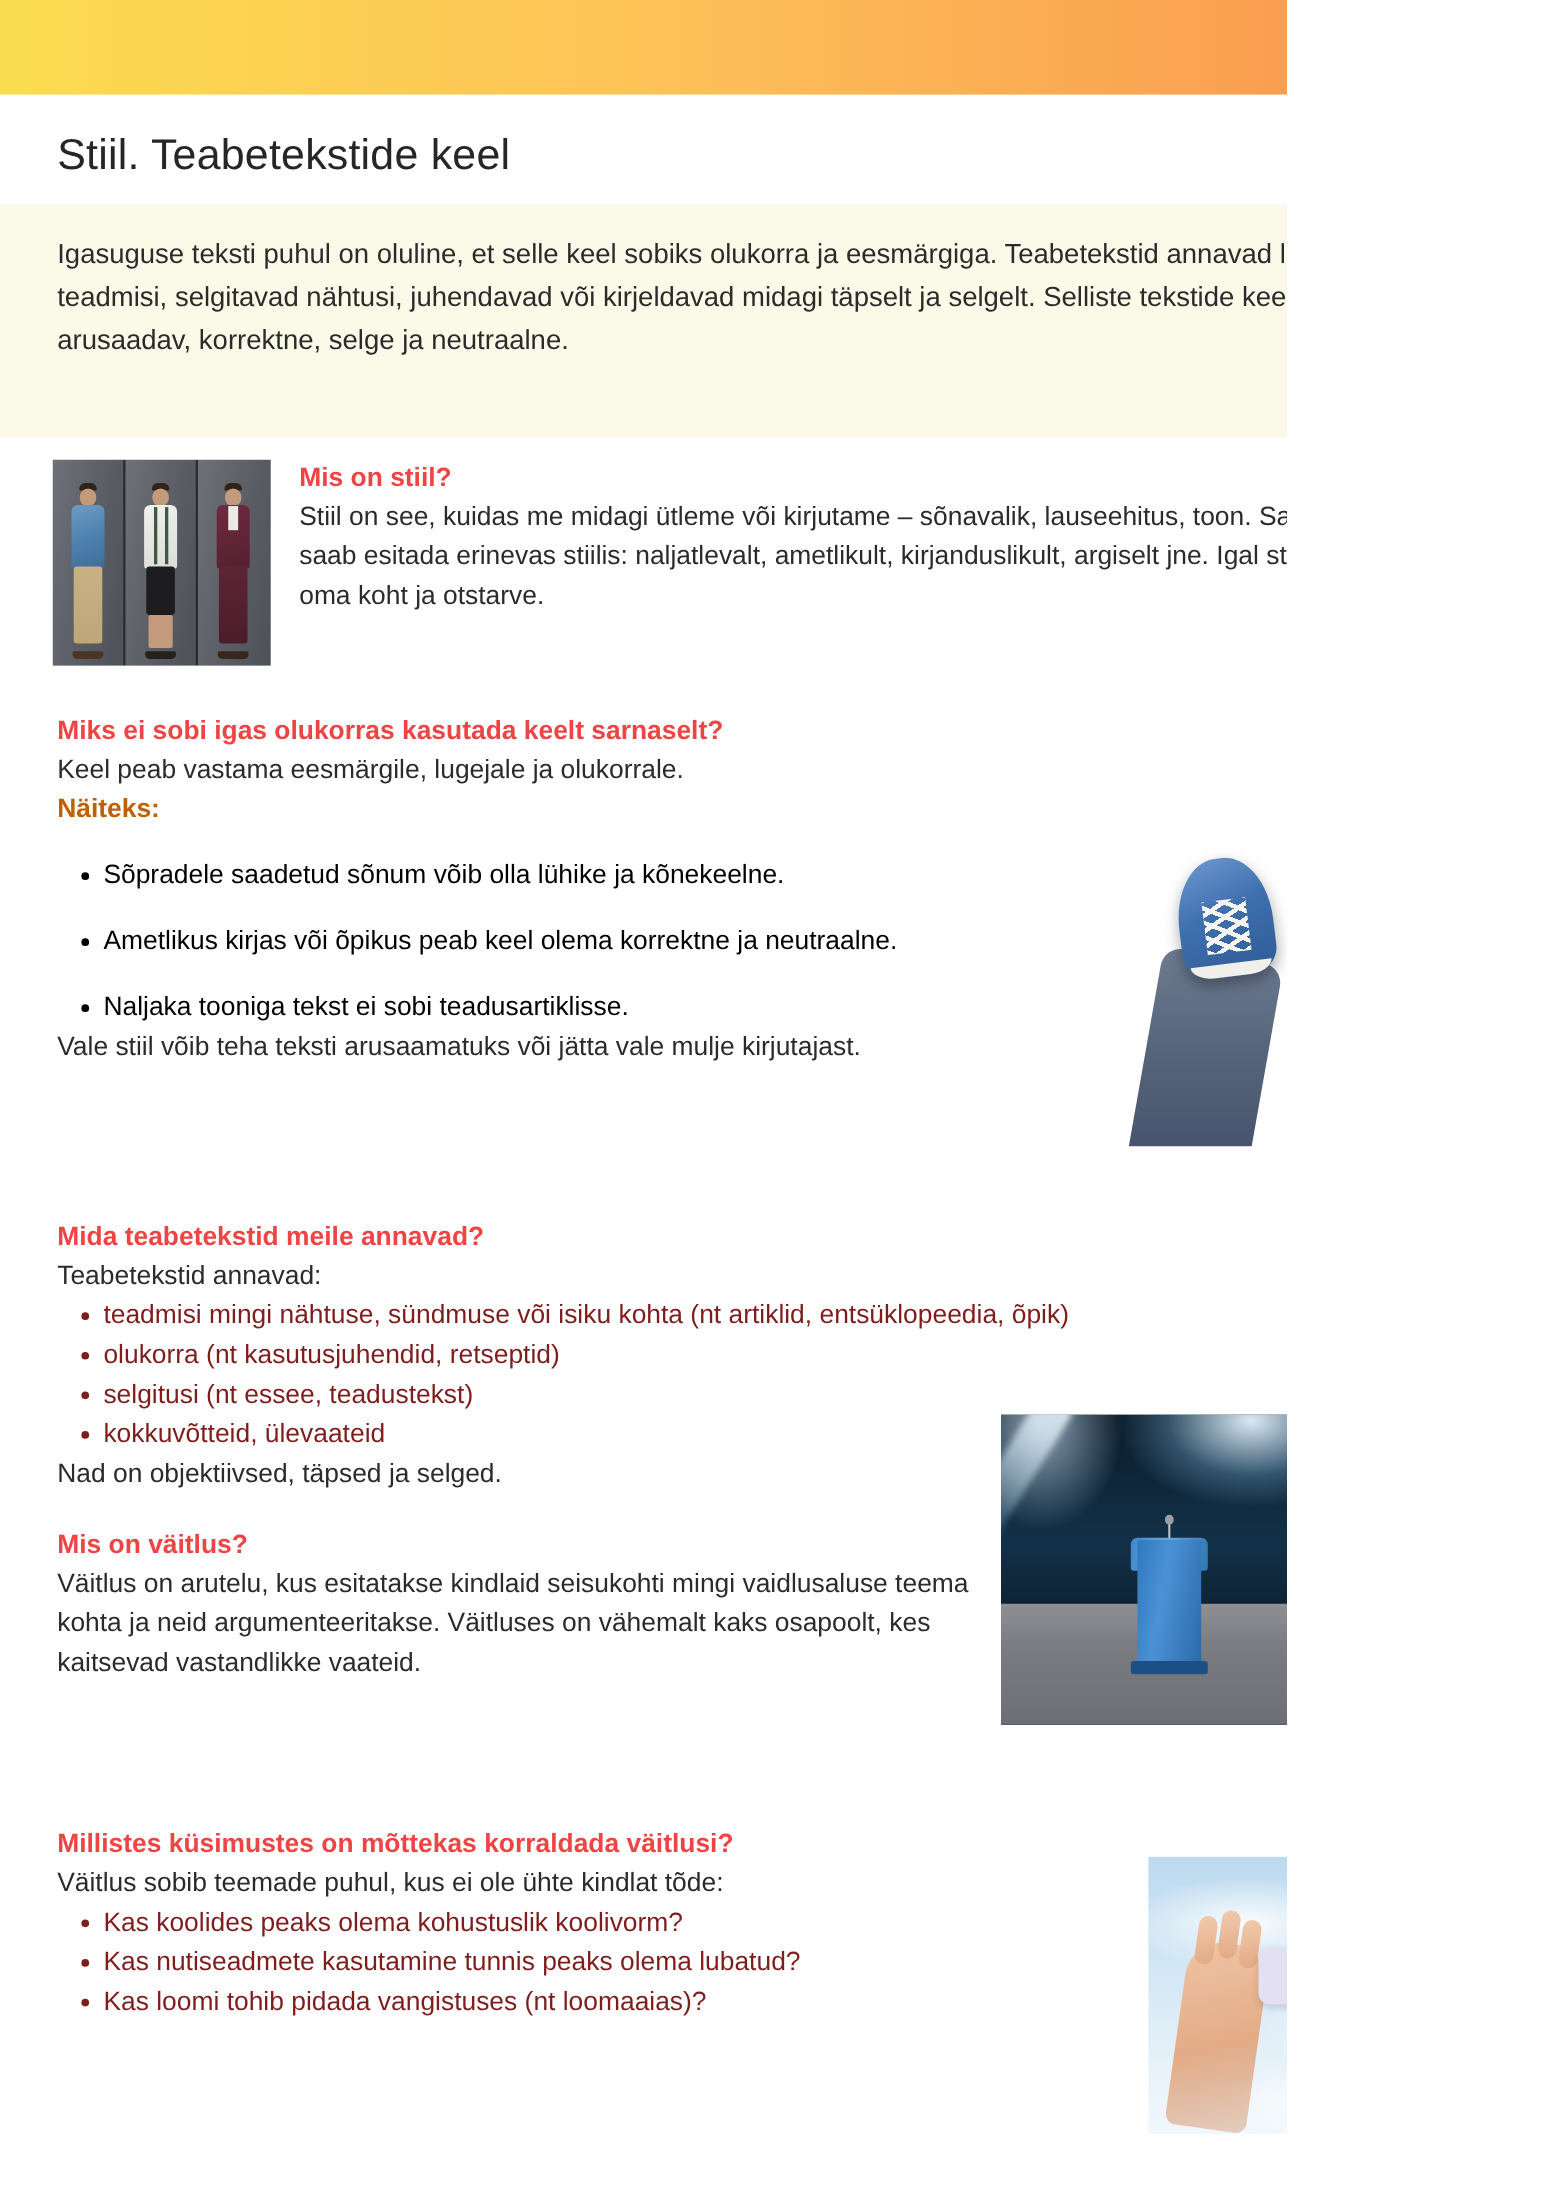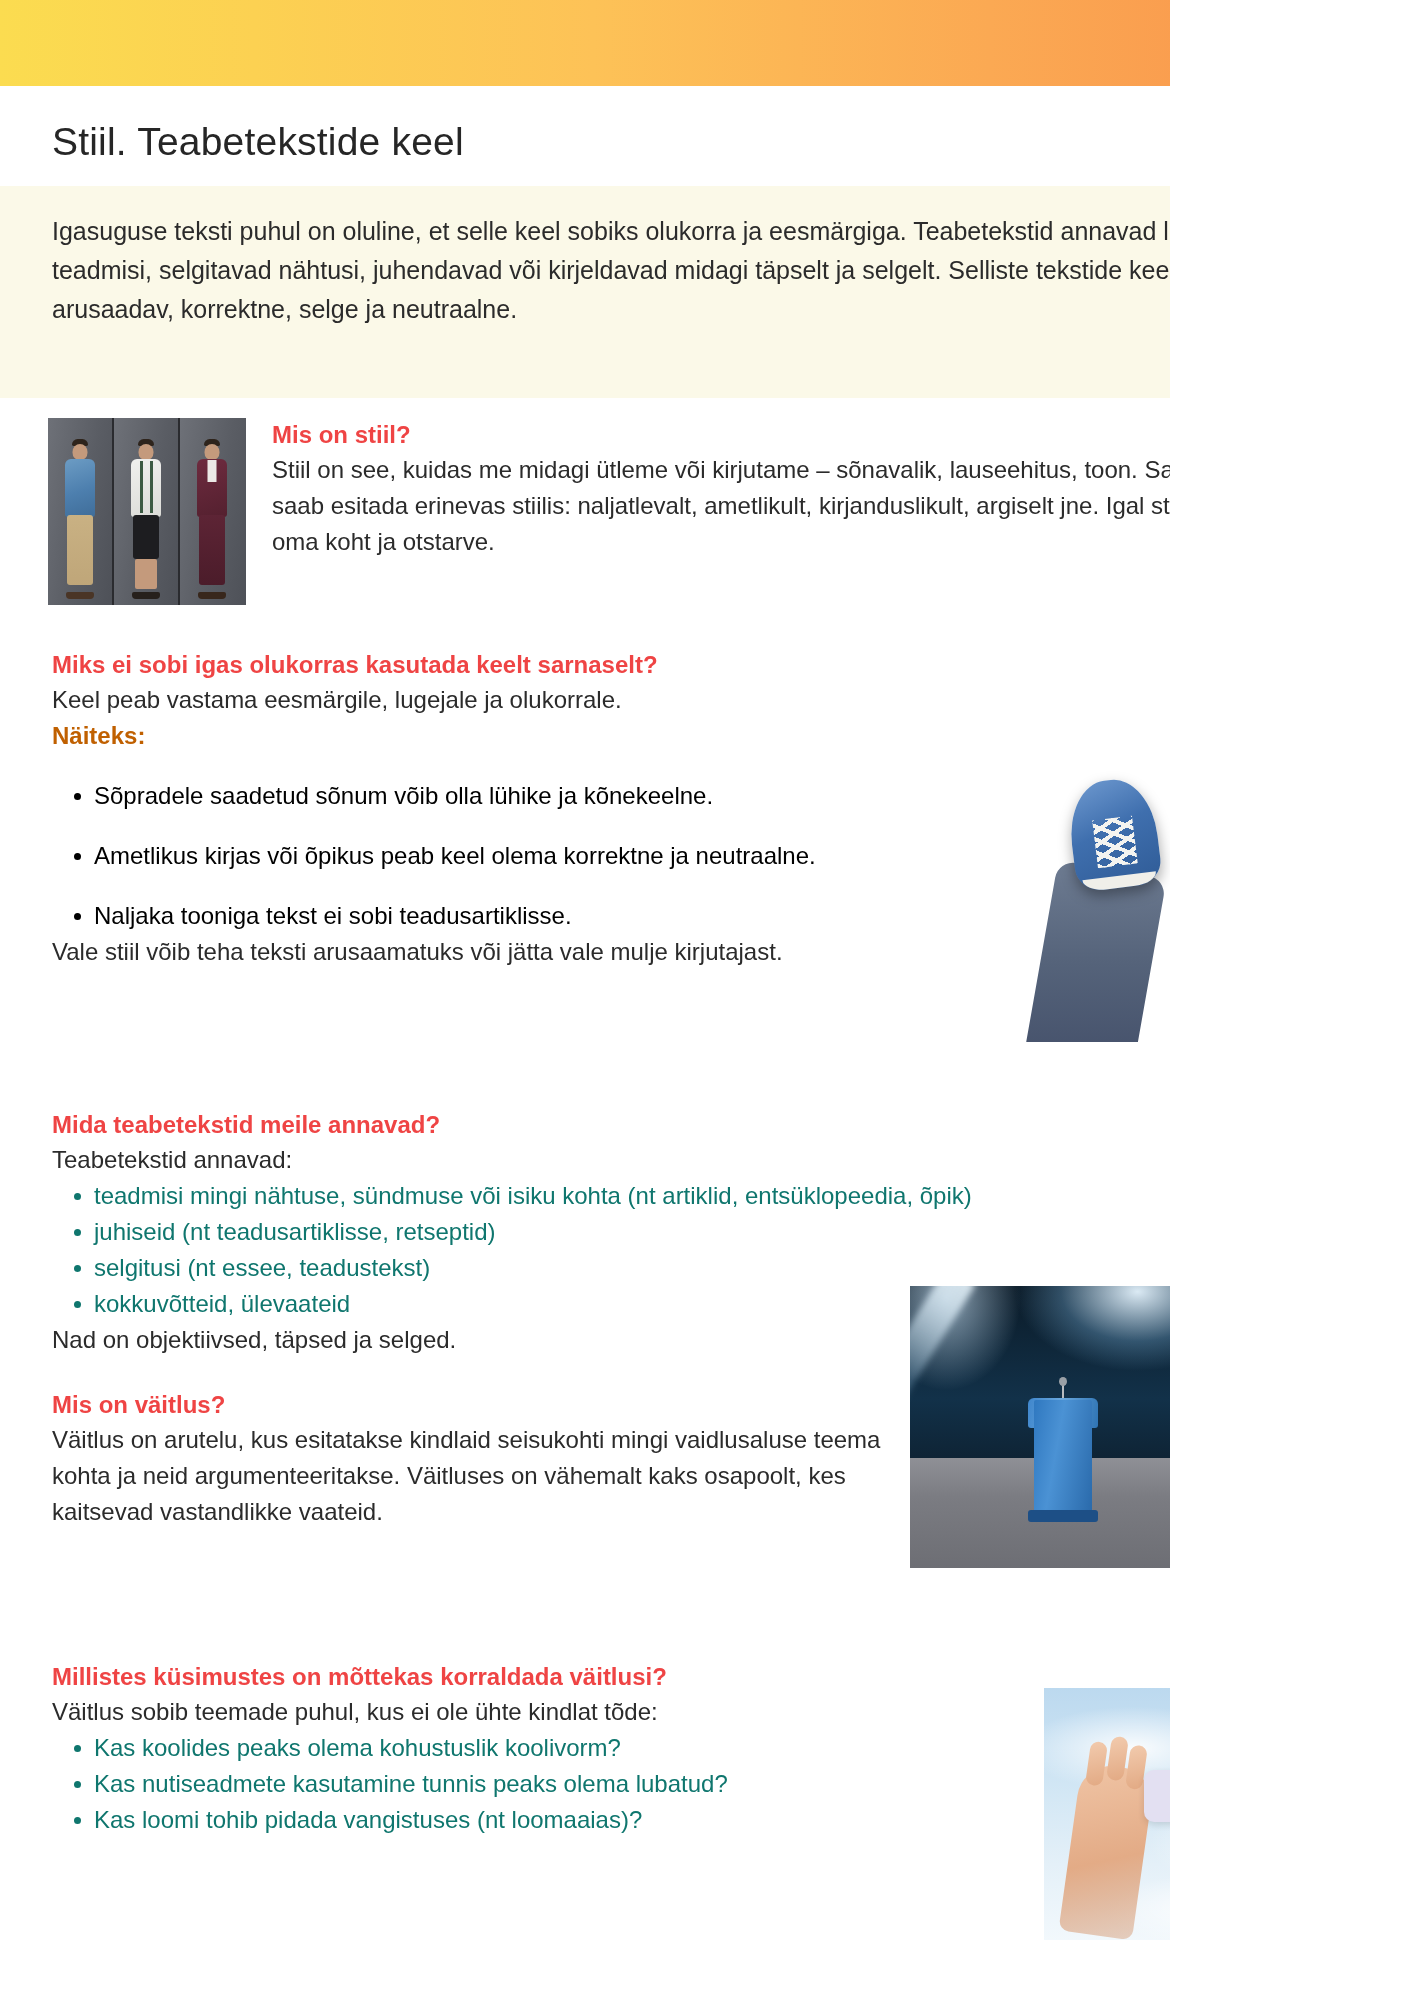--- a/index.html
+++ b/index.html
@@ -70,21 +70,21 @@
   }
   ul.bullets {
     list-style: none;
     margin: 0; padding: 0;
   }
   ul.bullets li {
     position: relative;
     padding-left: 42px;
     font-size: 24px;
     line-height: 36px;
-    color: #0f766e;
+    color: #7f1d1d;
   }
   ul.bullets li::before {
     content: "";
     position: absolute;
     left: 22px; top: 15px;
     width: 7px; height: 7px;
     border-radius: 50%;
     background: currentColor;
   }
   ul.bullets.accent li { color: #000000; margin-top: 24px; }
@@ -438,21 +438,21 @@
     </div>
   </div>
 
   <div class="sec-mida">
 
     <div class="mida-text">
       <div class="h-sub">Mida teabetekstid meile annavad?</div>
       <div class="body-text">Teabetekstid annavad:</div>
       <ul class="bullets">
         <li>teadmisi mingi nähtuse, sündmuse või isiku kohta (nt artiklid, entsüklopeedia, õpik)</li>
-        <li>juhiseid (nt teadusartiklisse, retseptid)</li>
+        <li>olukorra (nt kasutusjuhendid, retseptid)</li>
         <li>selgitusi (nt essee, teadustekst)</li>
         <li>kokkuvõtteid, ülevaateid</li>
       </ul>
       <div class="body-text">Nad on objektiivsed, täpsed ja selged.</div>
     </div>
 
     <div class="photo-podium">
       <div class="beam beam-l"></div>
       <div class="beam beam-r"></div>
       <div class="podium-floor"></div>

